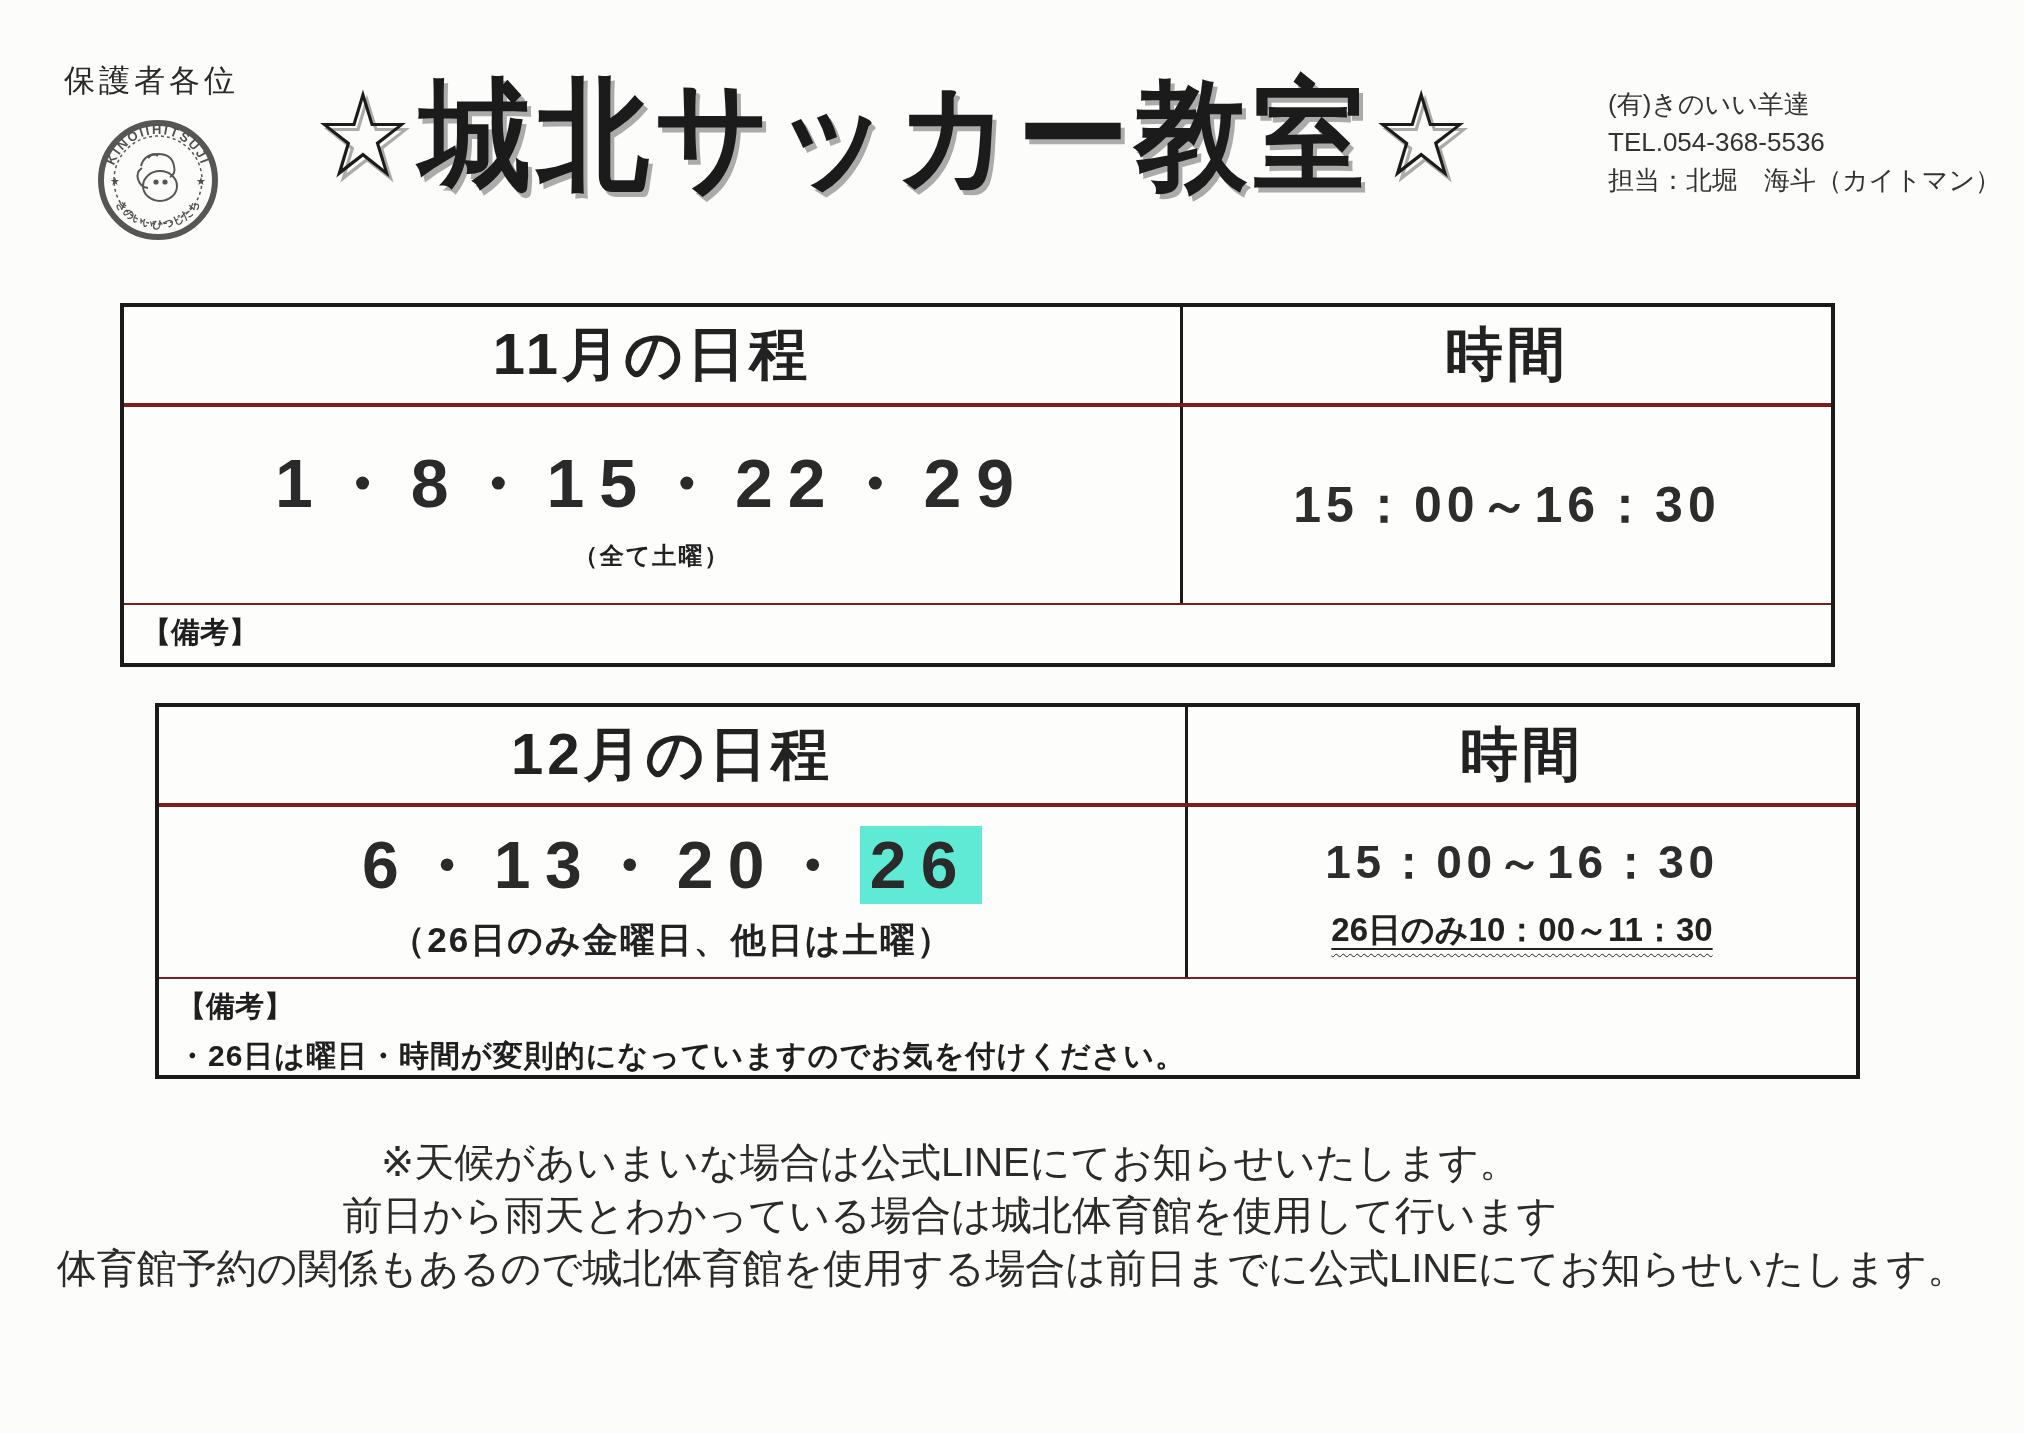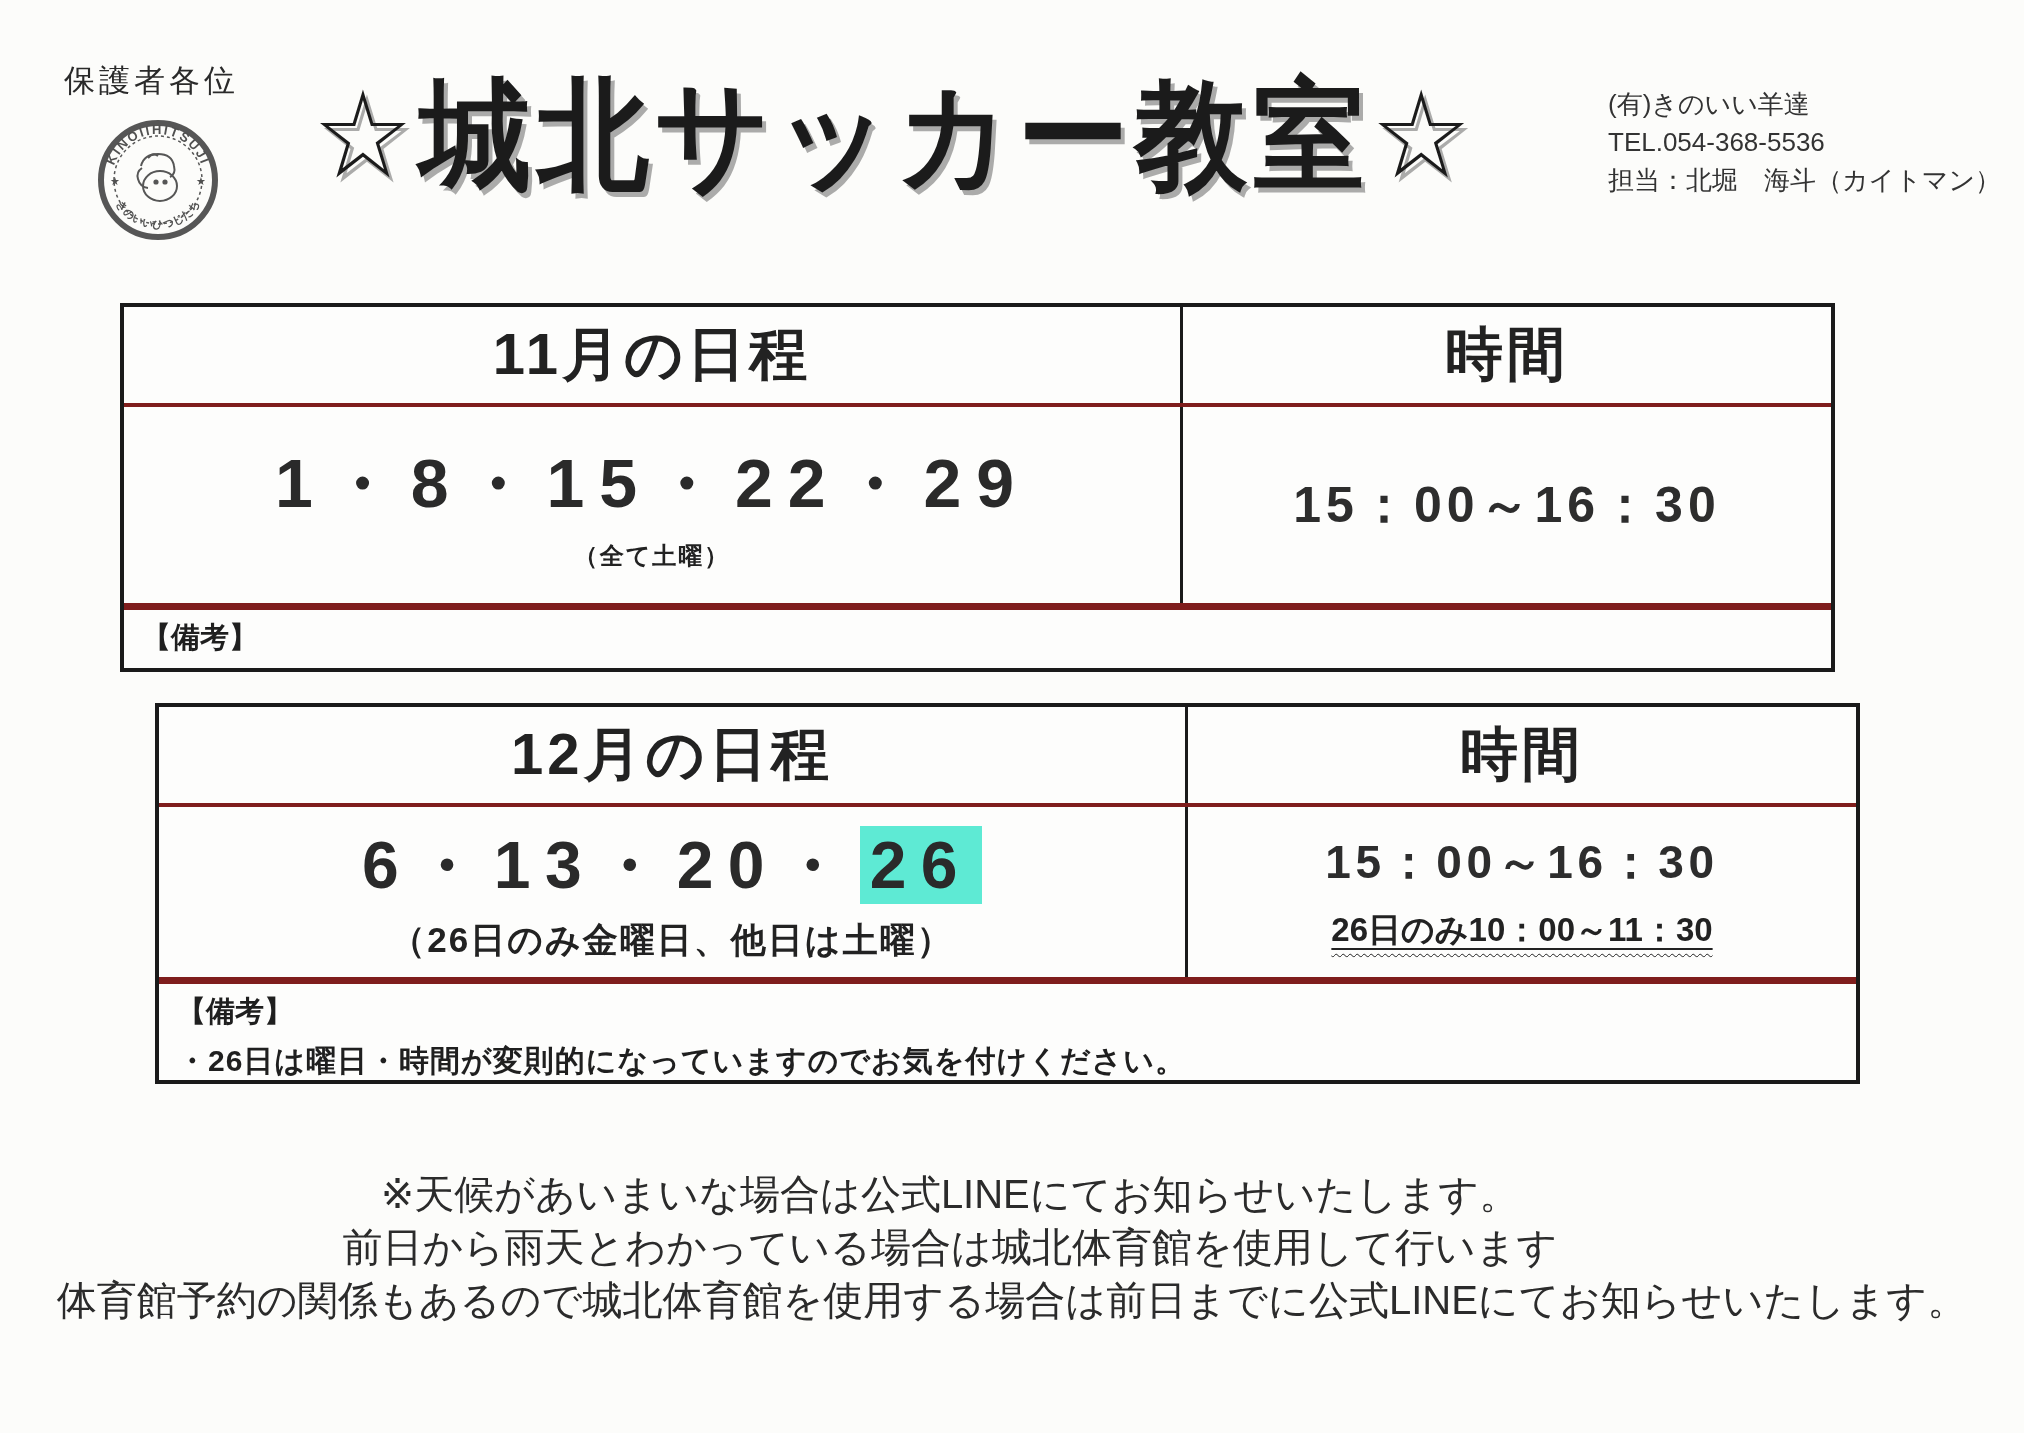--- a/index.html
+++ b/index.html
@@ -75,32 +75,32 @@
   .time-main{
     font-size:50px;font-weight:700;letter-spacing:.10em;
     color:#2d2d2d;white-space:nowrap;
   }
   .tbl-dec .time-main{font-size:46px;}
   .time-sub{margin-top:14px;font-size:33px;font-weight:800;color:#222;white-space:nowrap;}
   .u-solid{text-decoration:underline;text-decoration-thickness:2px;text-underline-offset:7px;}
   .u-wavy{text-decoration:underline;text-decoration-style:wavy;text-decoration-thickness:1px;text-underline-offset:12px;}
 
   .row.remarks{
-    display:block;border-top:7px solid #7f1d1d;
+    display:block;border-top:2px solid #7f1d1d;
     padding:8px 18px 10px 18px;
   }
   .tbl-nov .row.remarks{height:40px;}
   .tbl-dec .row.remarks{height:78px;}
   .remarks-label{font-size:29px;font-weight:900;color:#1f1f1f;}
   .remarks-text{font-size:30px;font-weight:800;letter-spacing:1px;color:#1f1f1f;margin-top:9px;}
 
   
   .footer-line{
     position:absolute;text-align:center;white-space:nowrap;
-    font-size:40px;color:#2b2b2b;letter-spacing:0px;margin-top:32px;
+    font-size:40px;color:#2b2b2b;letter-spacing:0px;
   }
   .fl1{left:0;width:1900px;top:1135px;}
   .fl2{left:0;width:1900px;top:1188px;}
   .fl3{left:0;width:2024px;top:1241px;}
 </style>
 </head>
 <body>
 
 <div class="page">
 

